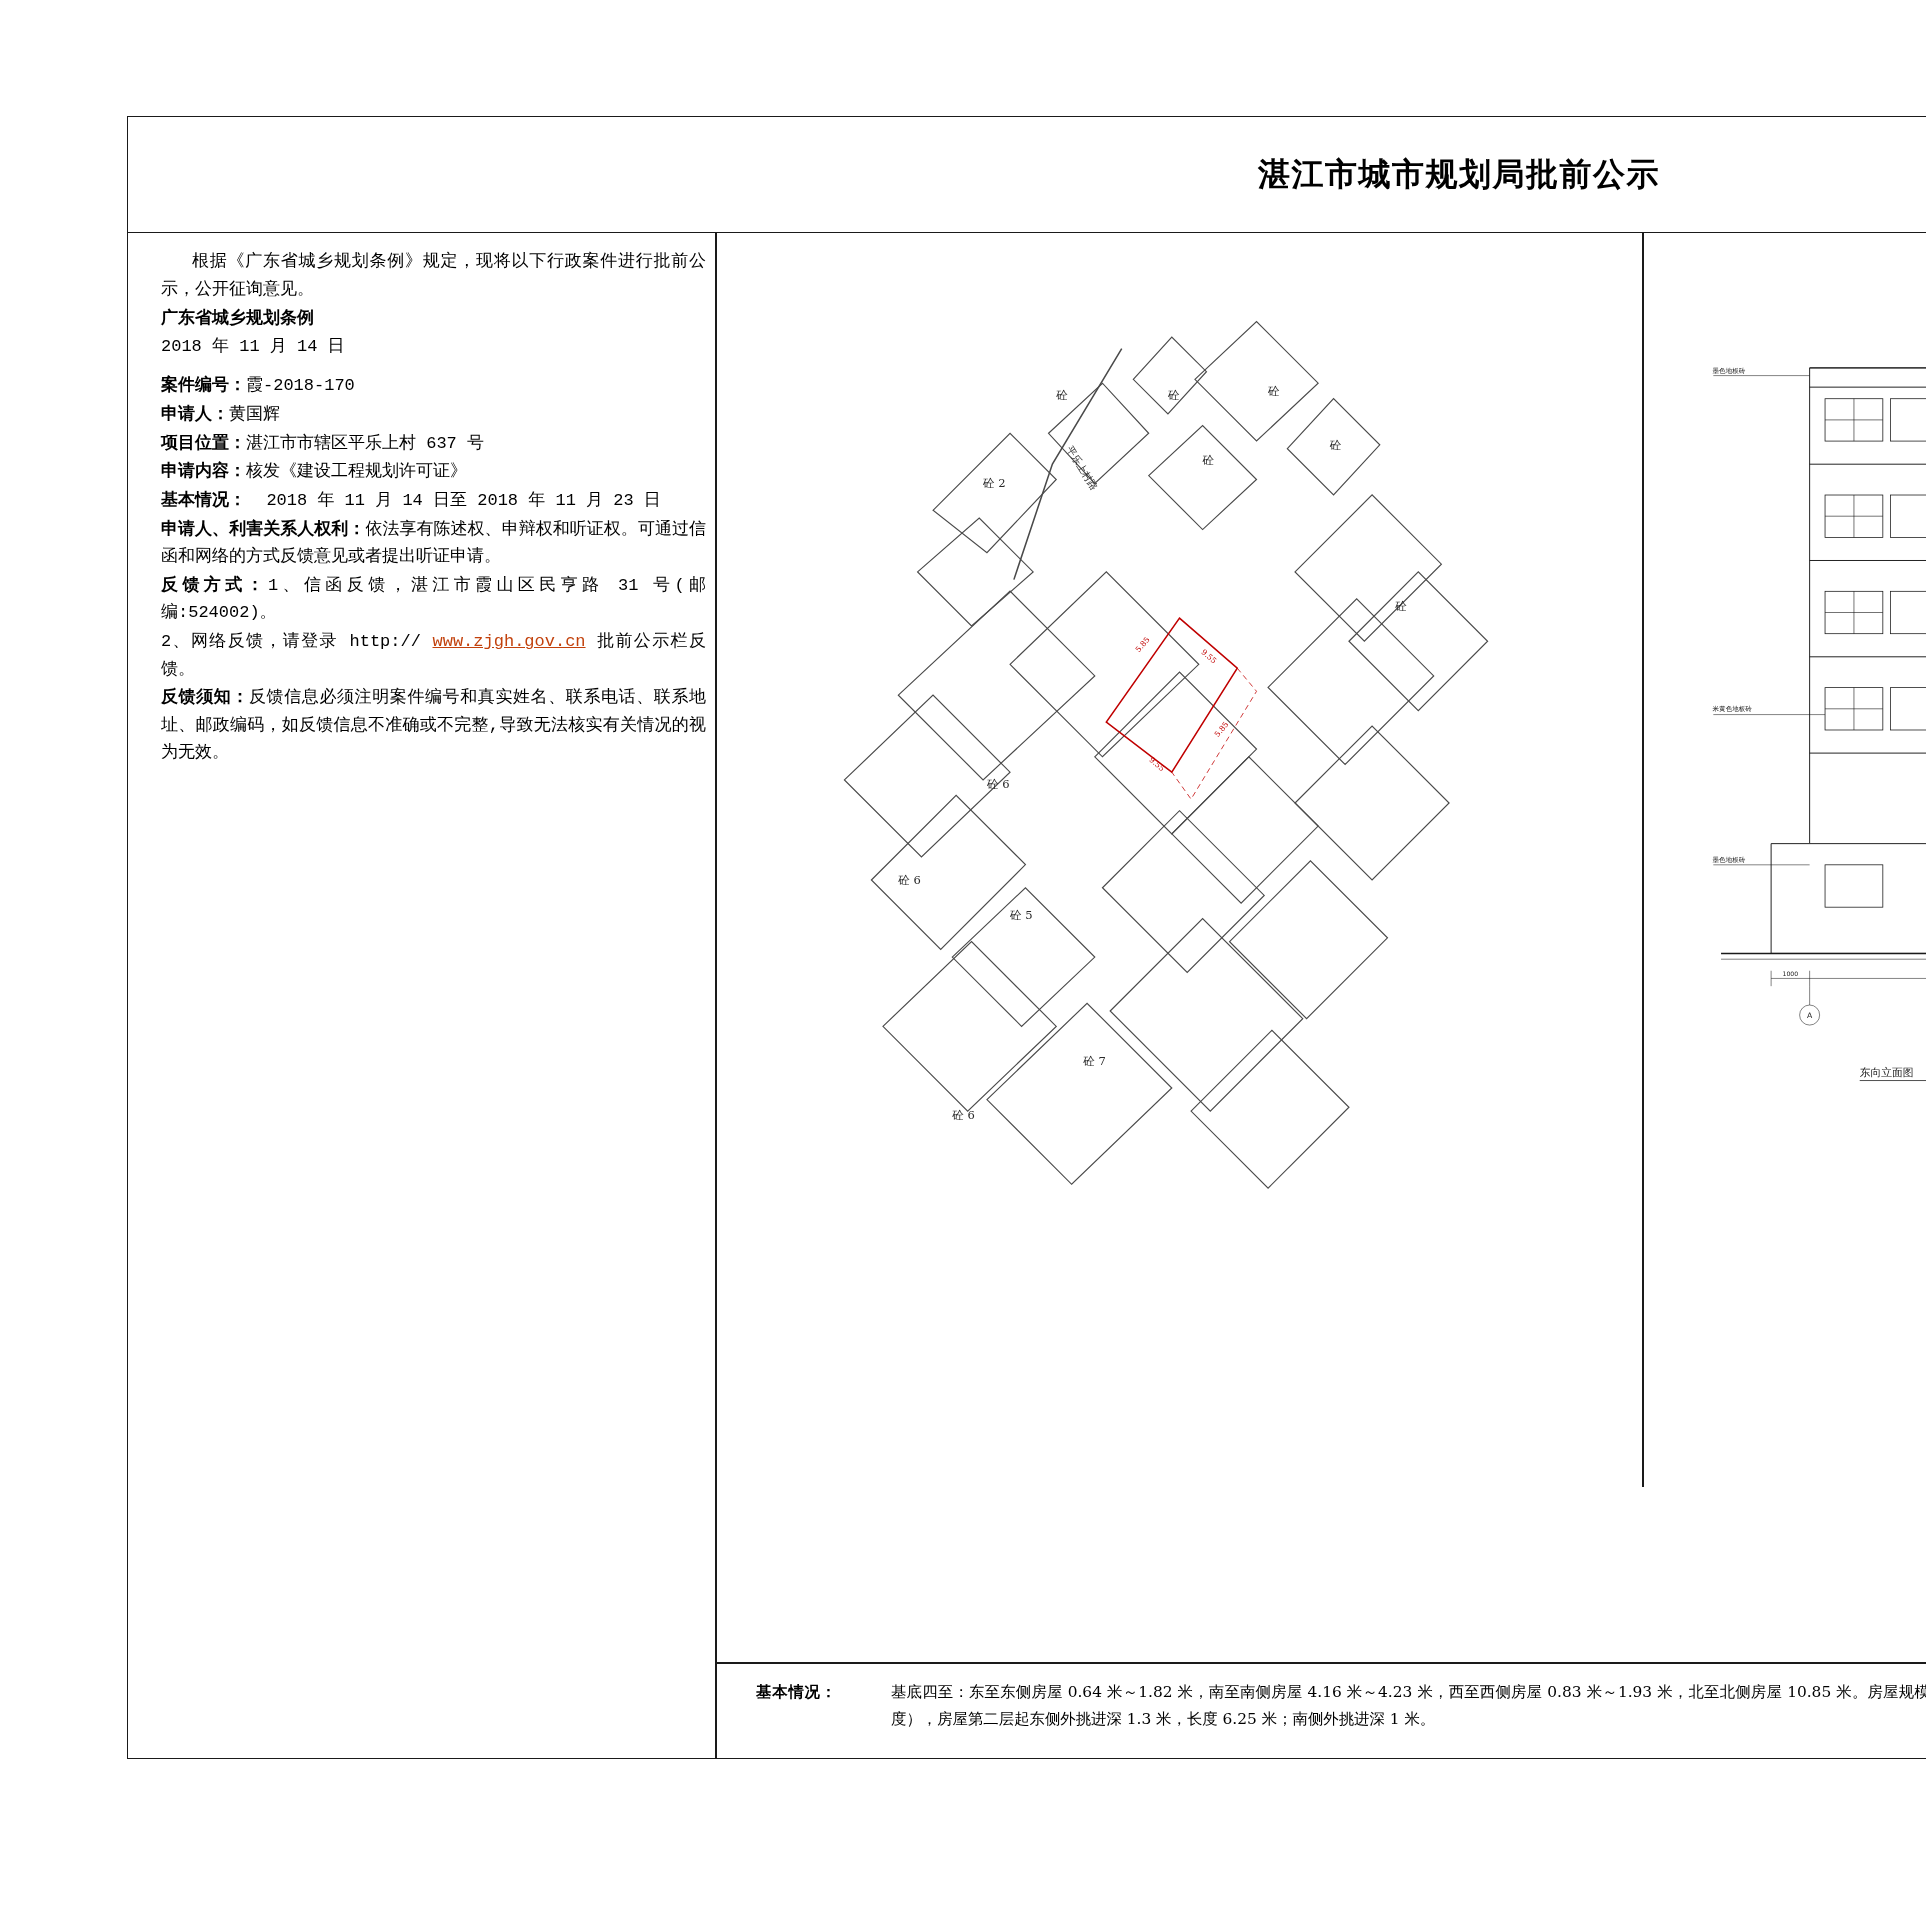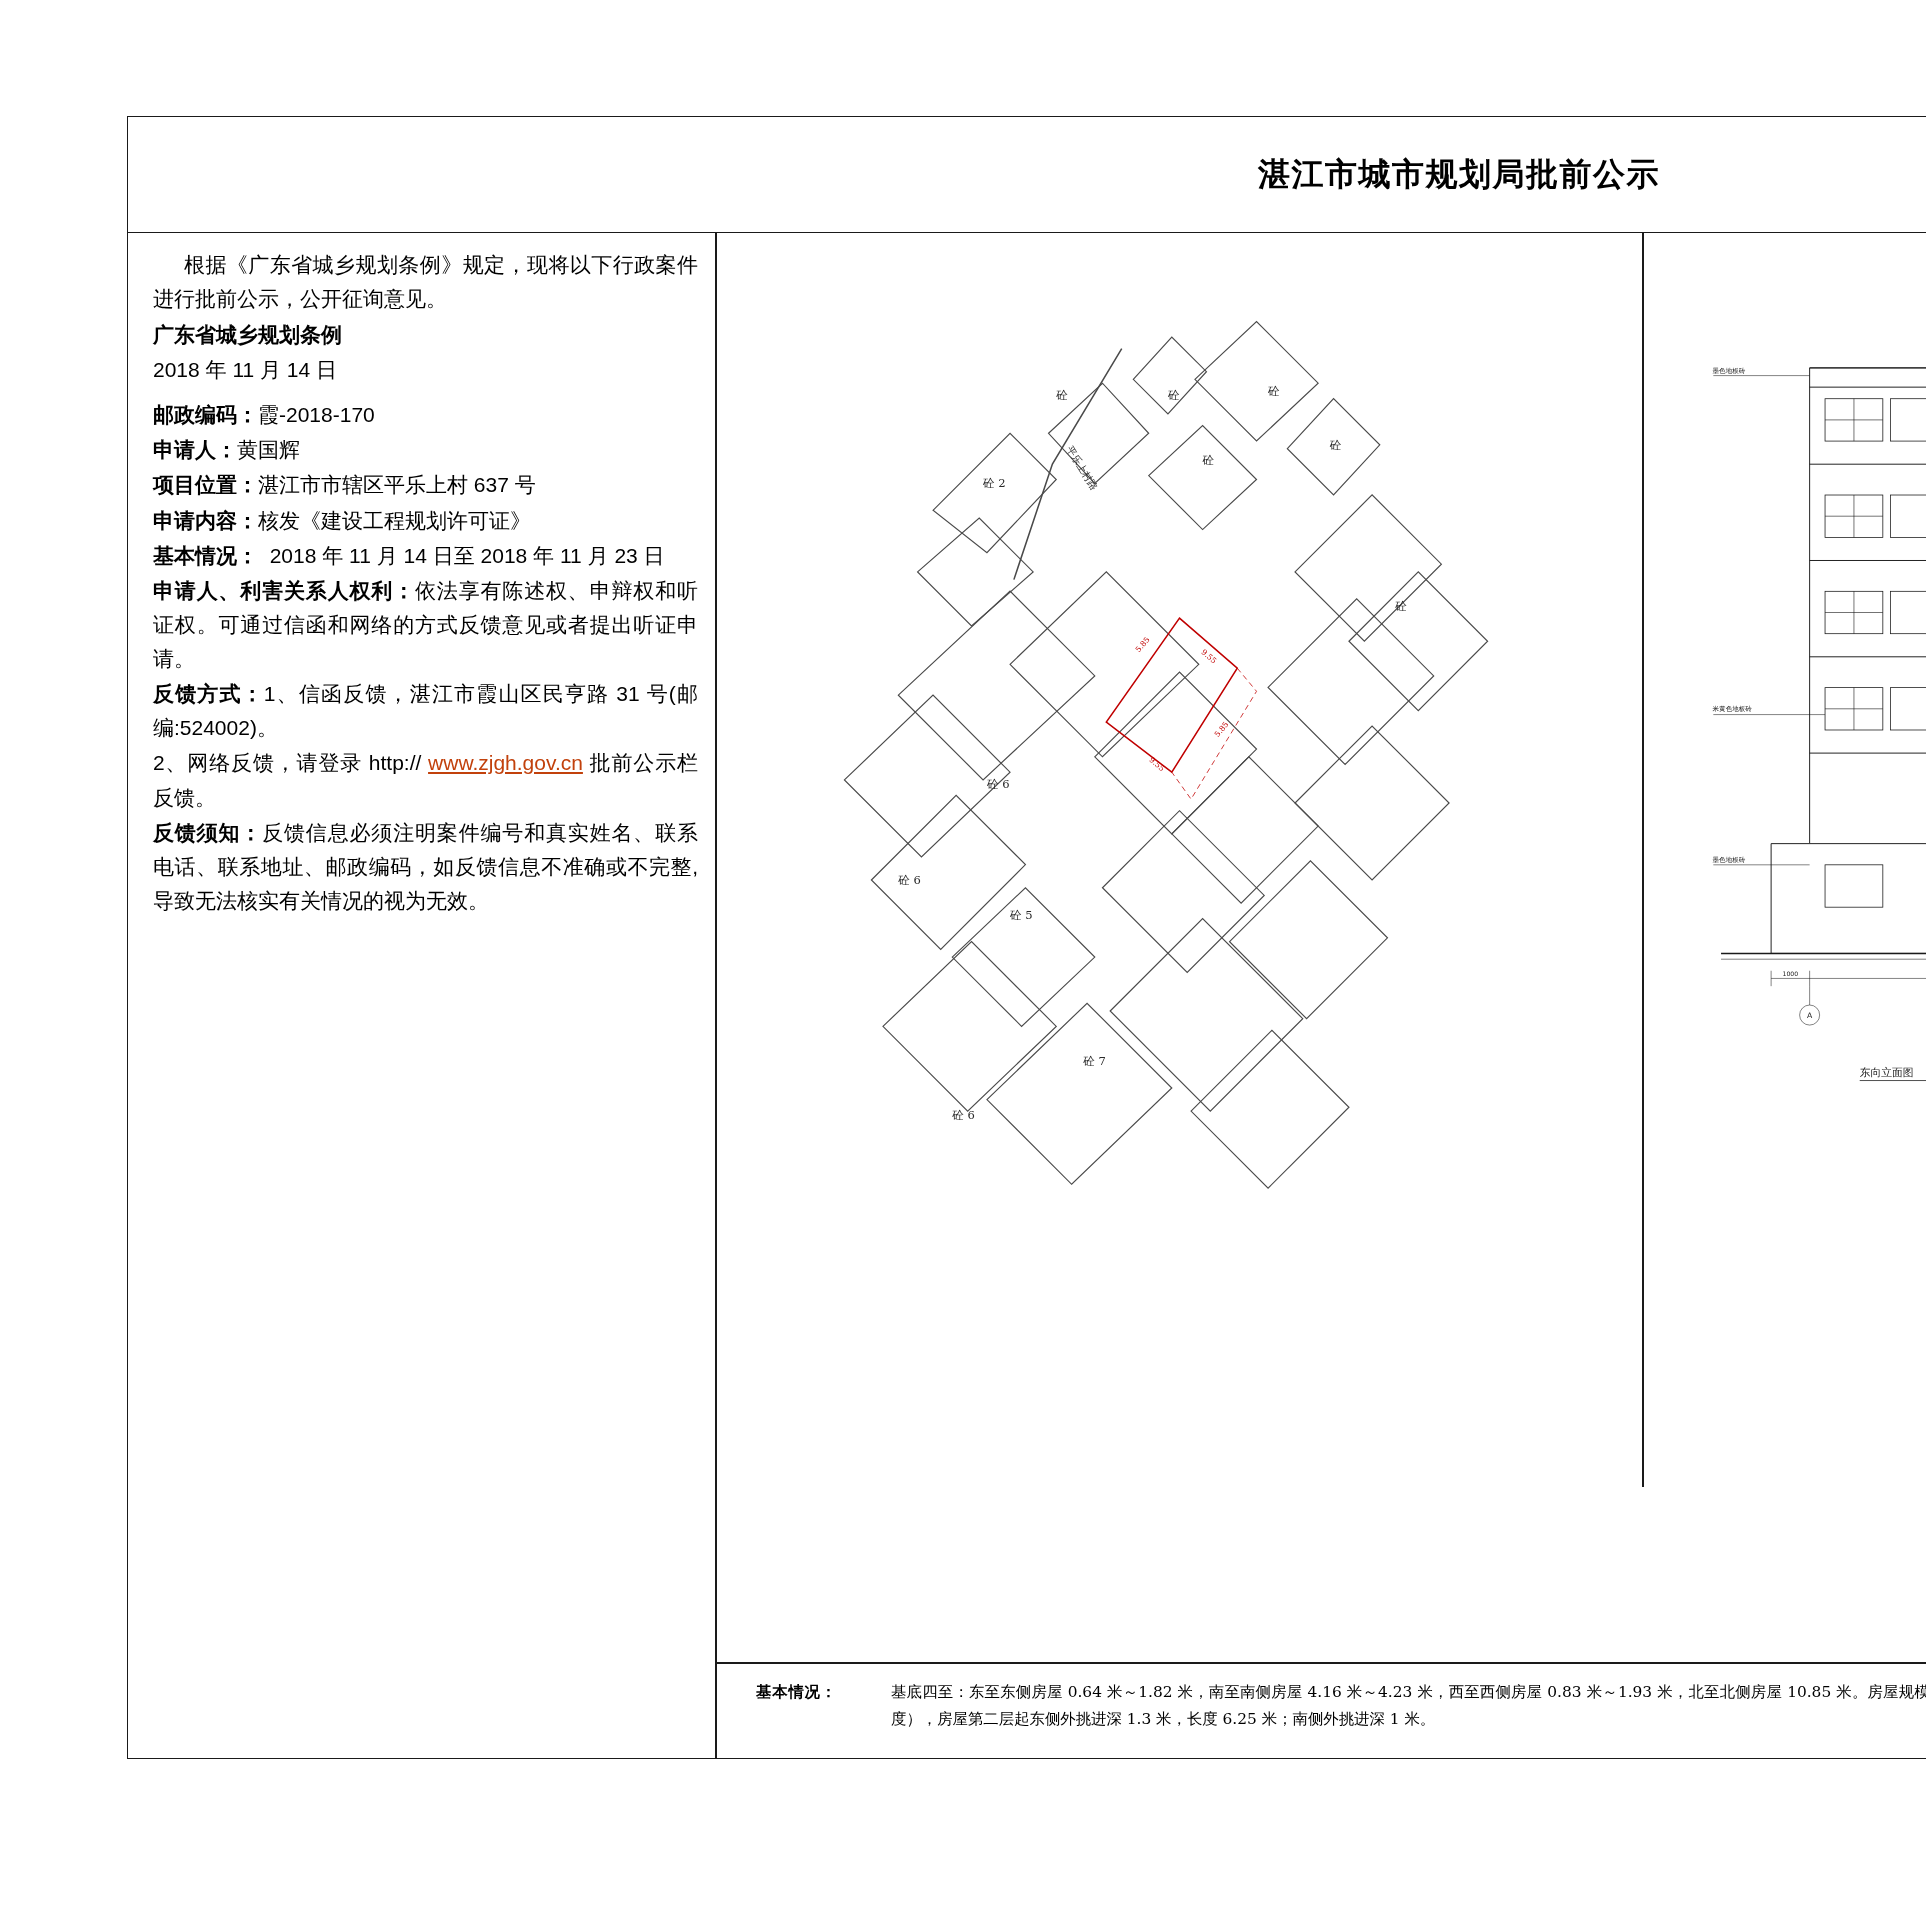--- a/index.html
+++ b/index.html
@@ -6,22 +6,22 @@
   body{font-family:"DejaVu Sans","Liberation Sans",sans-serif;color:#000;}
   .page{position:relative;width:2918px;height:2063px;background:#fff;}
   .frame{position:absolute;left:127px;top:116px;width:2664px;height:1643px;border:1.9px solid #1a1a1a;box-sizing:border-box;}
   .title-bar{position:absolute;left:0;top:0;width:100%;height:116px;border-bottom:1.9px solid #1a1a1a;box-sizing:border-box;display:flex;align-items:center;justify-content:center;}
   .title-bar .title{font-family:"DejaVu Serif","Liberation Serif",serif;font-weight:bold;font-size:32px;letter-spacing:1.5px;}
   .vdiv{position:absolute;top:116px;left:587px;width:1.9px;height:1525px;background:#1a1a1a;}
   .vdiv2{position:absolute;top:116px;left:1514px;width:1.9px;height:1254px;background:#1a1a1a;}
   .hdiv{position:absolute;left:589px;top:1545px;width:2073px;height:1.9px;background:#1a1a1a;}
 
   
-  .leftcol{position:absolute;left:4px;top:116px;width:587px;height:1525px;box-sizing:border-box;padding:15.4px 21px 0 21px;
-           font-family:Liberation Sans, sans-serif;font-size:21px;line-height:1.62;}
+  .leftcol{position:absolute;left:12px;top:116px;width:587px;height:1525px;box-sizing:border-box;padding:15.4px 21px 0 21px;
+           font-family:Liberation Mono, monospace;font-size:17px;line-height:1.62;}
   .leftcol p{margin:0 0 1.2px 0;text-align:justify;}
   .indent{text-indent:31px;}
   .right{text-align:right;}
   .b{font-weight:bold;}
   .link{color:#c2410c;text-decoration:underline;}
   .gap{height:10px;}
 
   
   .siteplan{position:absolute;left:589px;top:116px;width:925px;height:1425px;overflow:hidden;}
   .siteplan svg{position:absolute;left:0;top:0;}
@@ -52,21 +52,21 @@
     <div class="vdiv2"></div>
     <div class="hdiv"></div>
 
     <div class="leftcol">
       <p class="indent">根据《广东省城乡规划条例》规定，现将以下行政案件进行批前公示，公开征询意见。</p>
       <p class="right b">广东省城乡规划条例</p>
       <p class="right">2018 年 11 月 14 日</p>
       <div class="gap"></div>
 
       <p>
-        <span class="b">邮政编码：</span><span>霞-2018-170</span>
+        <span class="b">案件编号：</span><span>霞-2018-170</span>
       </p>
       <p>
         <span class="b">申请人：</span><span>黄国辉</span>
       </p>
       <p>
         <span class="b">项目位置：</span><span>湛江市市辖区平乐上村 637 号</span>
       </p>
       <p>
         <span class="b">申请内容：</span><span>核发《建设工程规划许可证》</span>
       </p>

